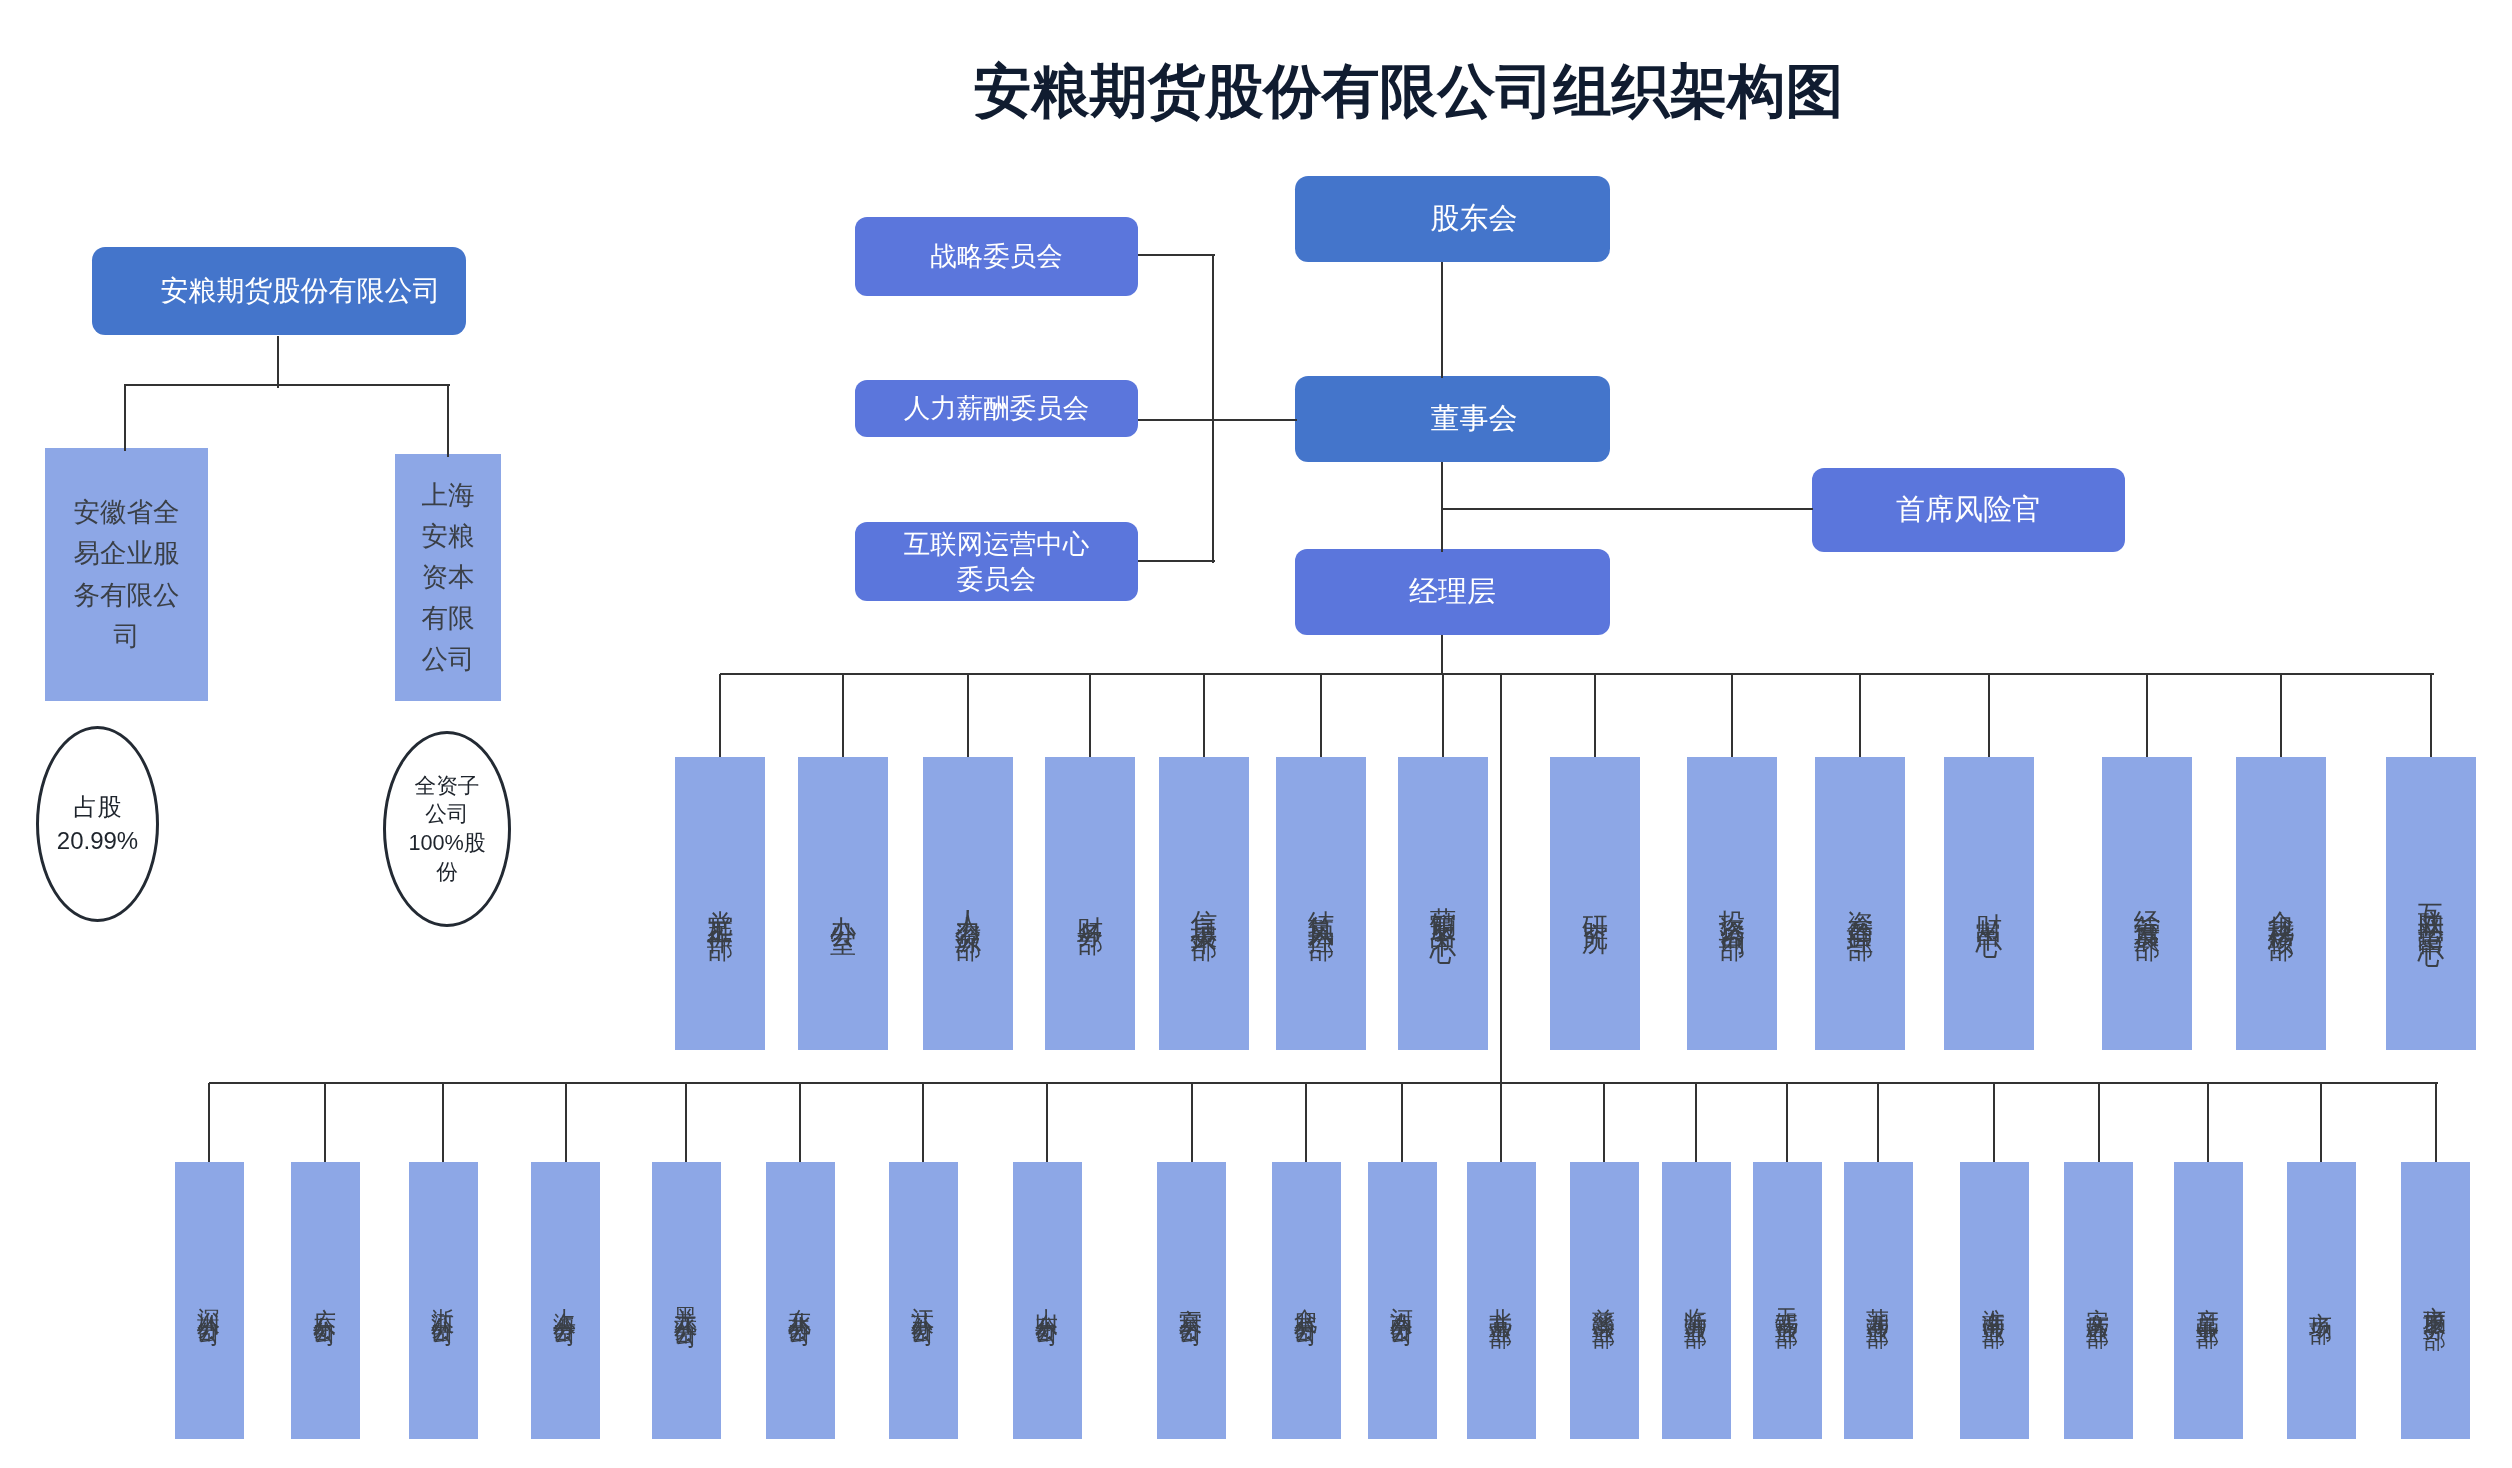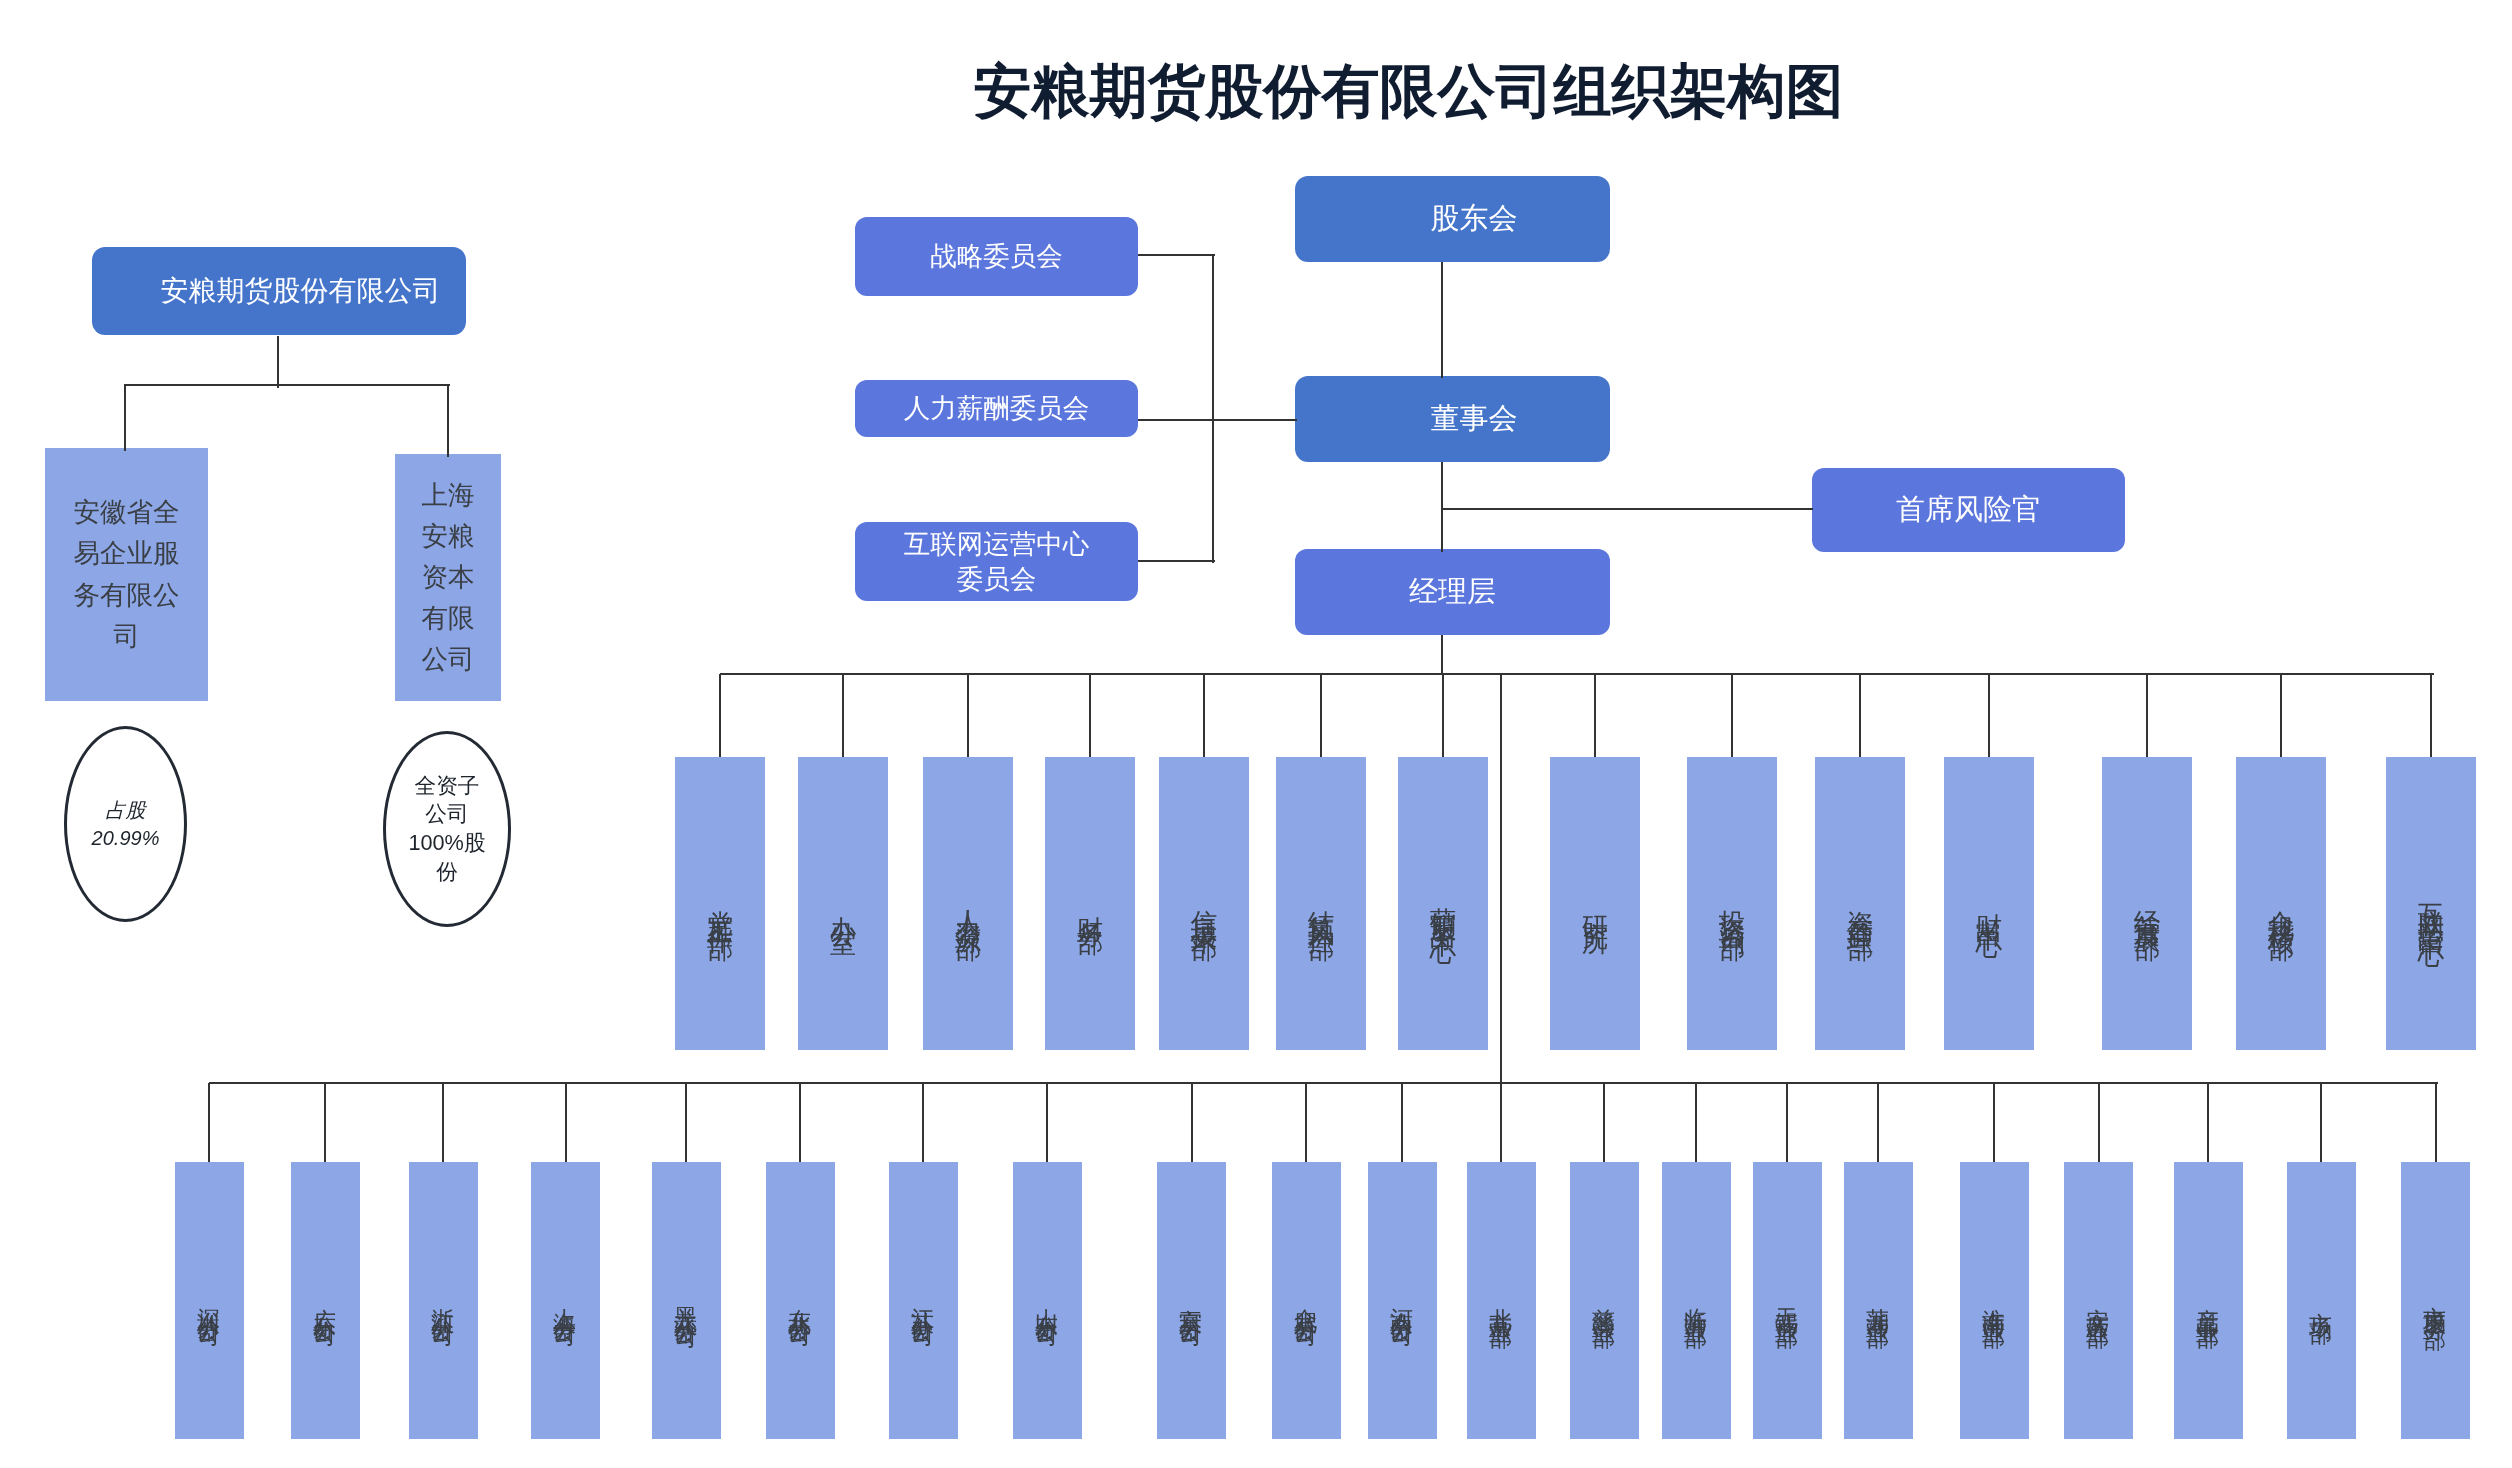--- a/index.html
+++ b/index.html
@@ -31,21 +31,21 @@
     writing-mode:vertical-rl;text-orientation:upright;
   }
   .dept .vtext{font-size:26.5px;letter-spacing:6px;}
   .branch .vtext{font-size:23px;letter-spacing:4.2px;}
   .line{position:absolute;background:var(--line,#333333);}
   .circle{
     position:absolute;box-sizing:border-box;border:3.6px solid #232A33;border-radius:50%;
     background:#ffffff;display:flex;align-items:center;justify-content:center;
     text-align:center;color:#1E242C;white-space:pre-line;
   }
-  #circle-1{left:64px;top:726px;width:123px;height:196px;font-size:20px;line-height:1.4;font-style:italic;}
+  #circle-1{left:36px;top:726px;width:123px;height:196px;font-size:24px;line-height:1.4;}
   #circle-2{left:383px;top:731px;width:128px;height:196px;font-size:21.7px;line-height:1.32;}
   
   #root-box{left:92px;top:247px;width:374px;height:88px;}
   #sub-box-0{left:45px;top:448px;width:163px;height:253px;}
   #sub-box-1{left:395px;top:454px;width:106px;height:247px;}
   #committee-0{left:855px;top:217px;width:283px;height:79px;}
   #committee-1{left:855px;top:380px;width:283px;height:57px;}
   #committee-2{left:855px;top:522px;width:283px;height:79px;}
   #shareholders-box{left:1295px;top:176px;width:315px;height:86px;}
   #board-box{left:1295px;top:376px;width:315px;height:86px;}

